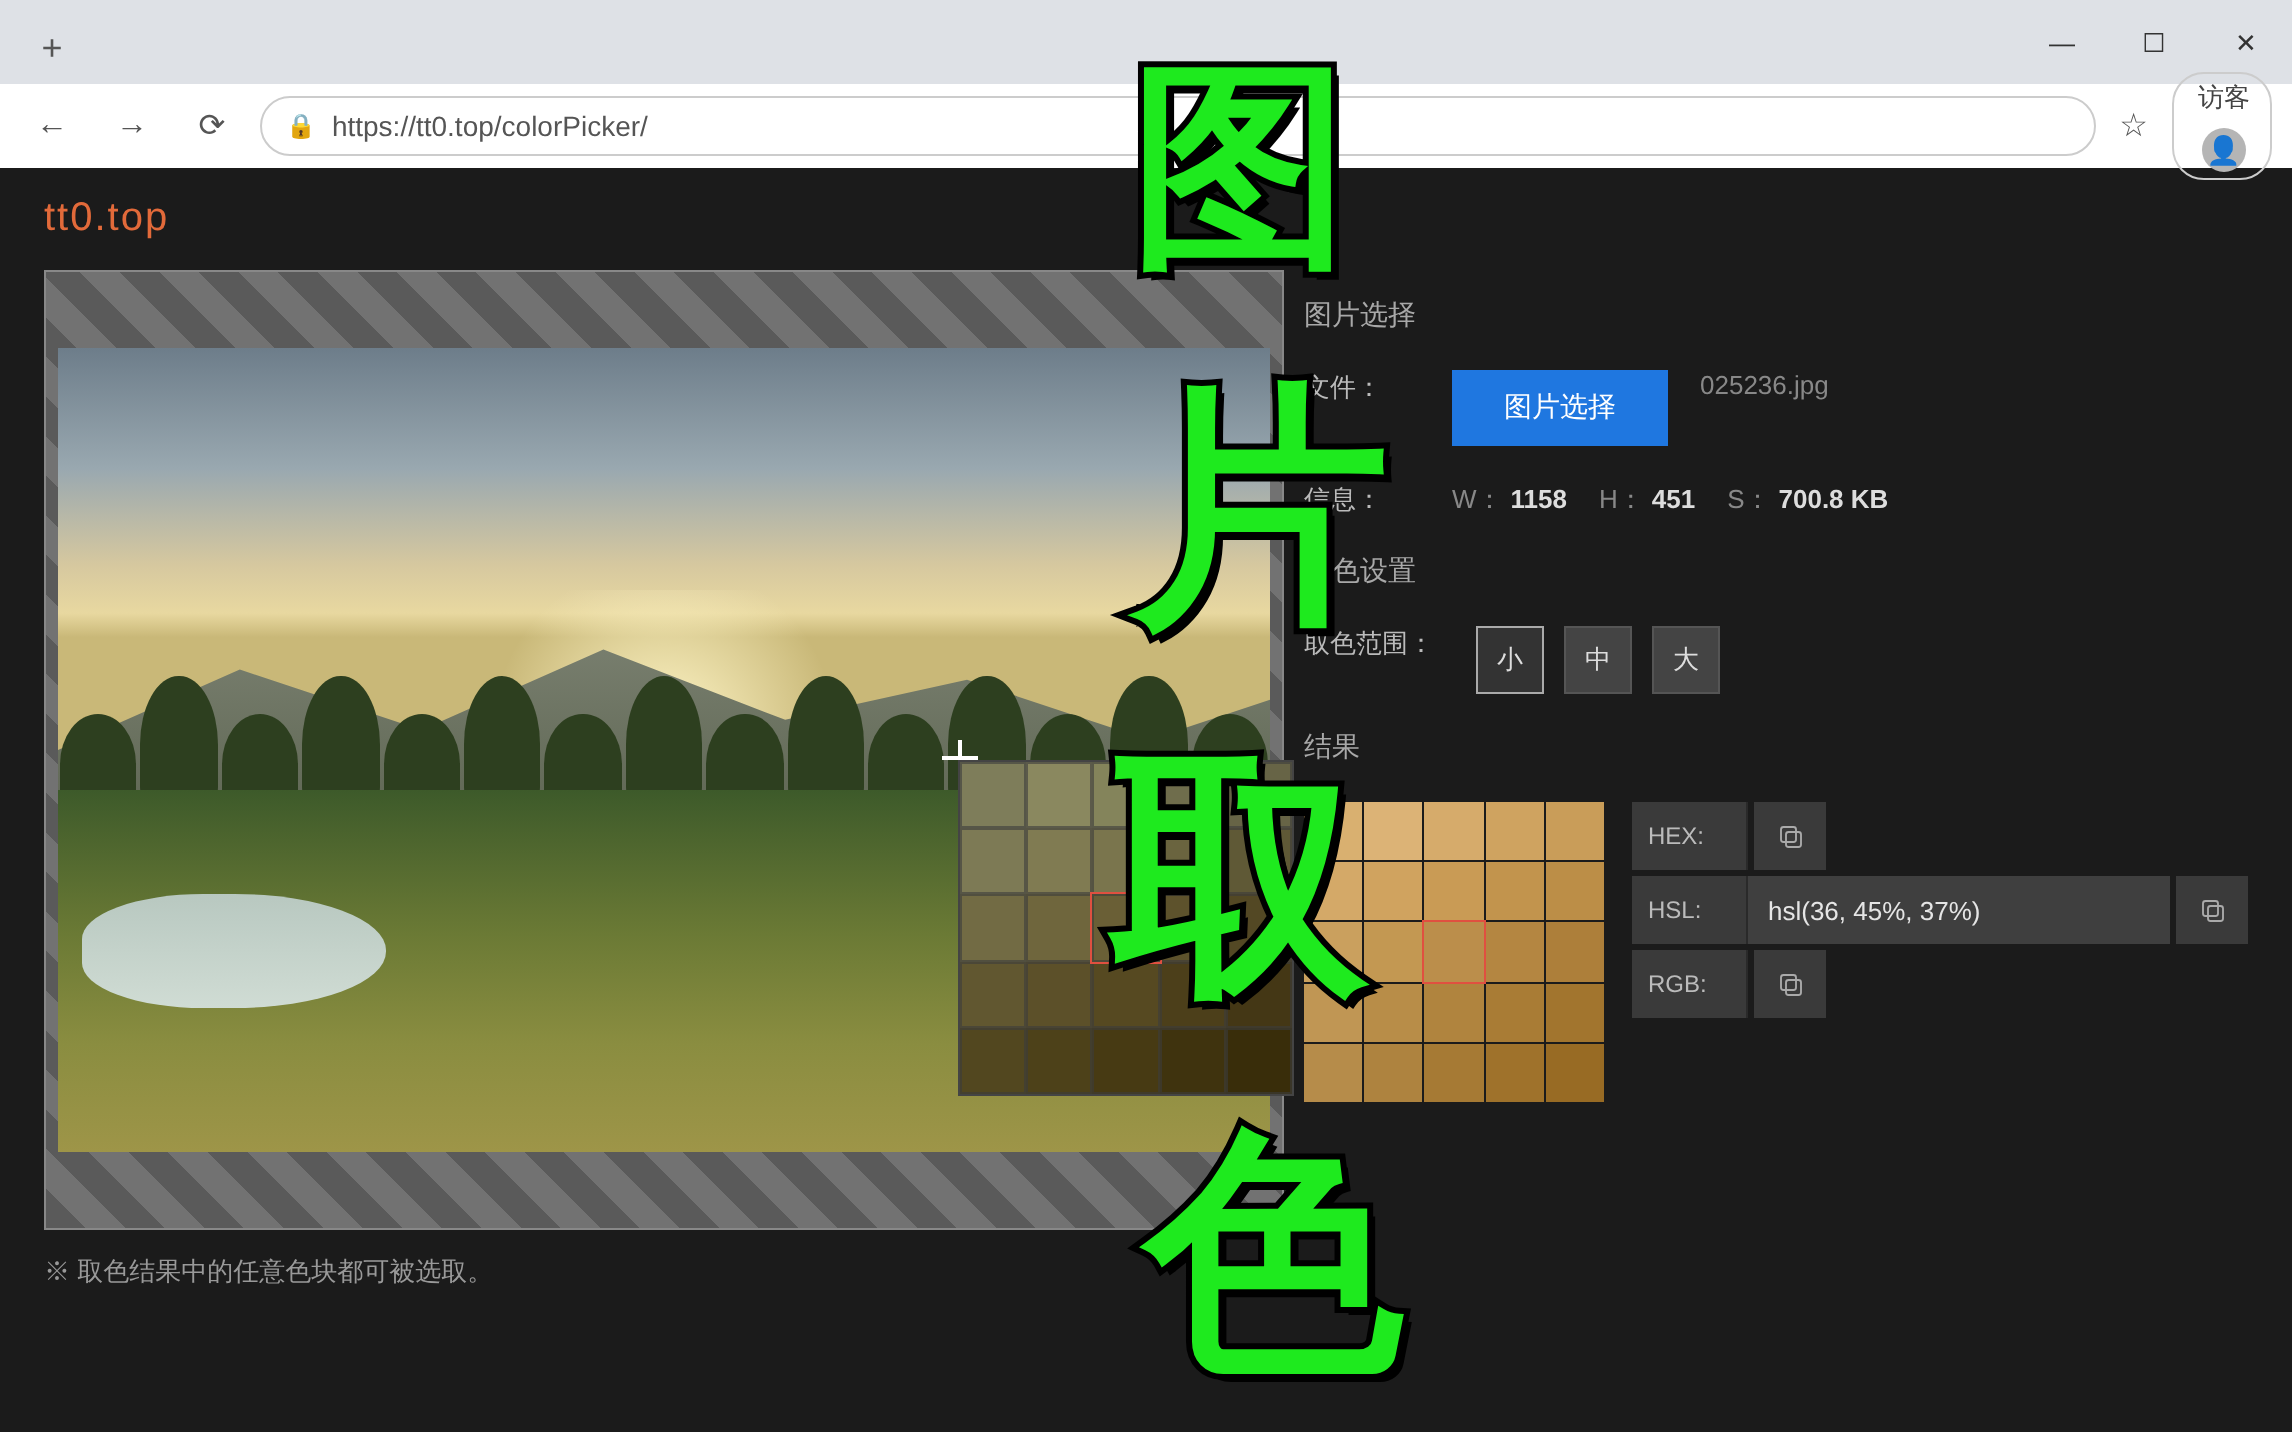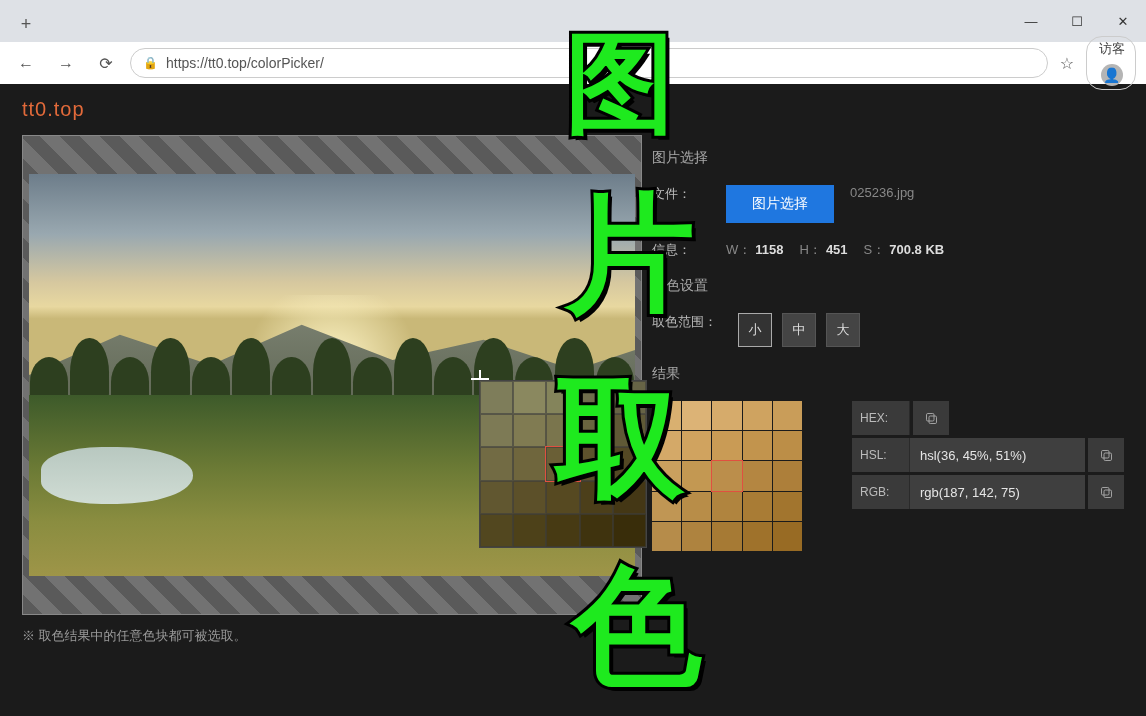--- a/index.html
+++ b/index.html
@@ -66,21 +66,21 @@
 .range-opt { width: 34px; height: 34px; border: 1px solid #555; background: #444; color: #ddd; display: flex; align-items: center; justify-content: center; cursor: pointer; font-size: 13px; }
 .range-opt.active { border: 1px solid #aaa; background: #333; }
 
 
 .results { display: flex; gap: 14px; margin-top: 12px; }
 .result-grid { width: 150px; height: 150px; display: grid; grid-template-columns: repeat(5,1fr); grid-template-rows: repeat(5,1fr); gap: 1px; }
 .result-grid div { cursor: pointer; }
 .result-grid .center { outline: 1px solid #e05040; position: relative; z-index: 1; }
 .color-values { flex: 1; display: flex; flex-direction: column; gap: 3px; }
 .cv-row { display: flex; align-items: stretch; height: 34px; }
-.cv-label { width: 58px; background: #3a3a3a; color: #bbb; display: flex; align-items: center; padding-left: 8px; font-size: 12px; border-right: 1px solid #2a2a2a; margin-left: 36px; }
+.cv-label { width: 58px; background: #3a3a3a; color: #bbb; display: flex; align-items: center; padding-left: 8px; font-size: 12px; border-right: 1px solid #2a2a2a; }
 .cv-value { flex: 1; background: #3f3f3f; color: #e5e5e5; display: flex; align-items: center; padding-left: 10px; font-size: 13px; }
 .cv-copy { width: 36px; background: #3a3a3a; display: flex; align-items: center; justify-content: center; cursor: pointer; margin-left: 3px; }
 .cv-copy svg { width: 15px; height: 15px; stroke: #aaa; fill: none; stroke-width: 1.5; }
 
 
 .footnote { color: #999; font-size: 13px; padding: 12px 22px 0; }
 
 
 .watermark { position: absolute; font-weight: 900; color: #1eea1e; -webkit-text-stroke: 6px #000; paint-order: stroke fill; text-shadow: 4px 4px 0 #000; font-family: "SimHei","Microsoft YaHei",sans-serif; pointer-events: none; z-index: 100; }
 </style>
@@ -231,31 +231,30 @@
             <div class="cv-label">HEX:</div>
             <div class="cv-copy">
               <svg viewBox="0 0 24 24">
                 <rect x="8" y="8" width="12" height="12" rx="2"></rect>
                 <rect x="4" y="4" width="12" height="12" rx="2"></rect>
               </svg>
             </div>
           </div>
           <div class="cv-row">
             <div class="cv-label">HSL:</div>
-            <div class="cv-value">hsl(36, 45%, 51%)</div>
+            <div class="cv-value">hsl(36, 45%, 37%)</div>
             <div class="cv-copy">
               <svg viewBox="0 0 24 24">
                 <rect x="8" y="8" width="12" height="12" rx="2"></rect>
                 <rect x="4" y="4" width="12" height="12" rx="2"></rect>
               </svg>
             </div>
           </div>
           <div class="cv-row">
             <div class="cv-label">RGB:</div>
-            <div class="cv-value">rgb(187, 142, 75)</div>
             <div class="cv-copy">
               <svg viewBox="0 0 24 24">
                 <rect x="8" y="8" width="12" height="12" rx="2"></rect>
                 <rect x="4" y="4" width="12" height="12" rx="2"></rect>
               </svg>
             </div>
           </div>
         </div>
     </div>
   </div>

